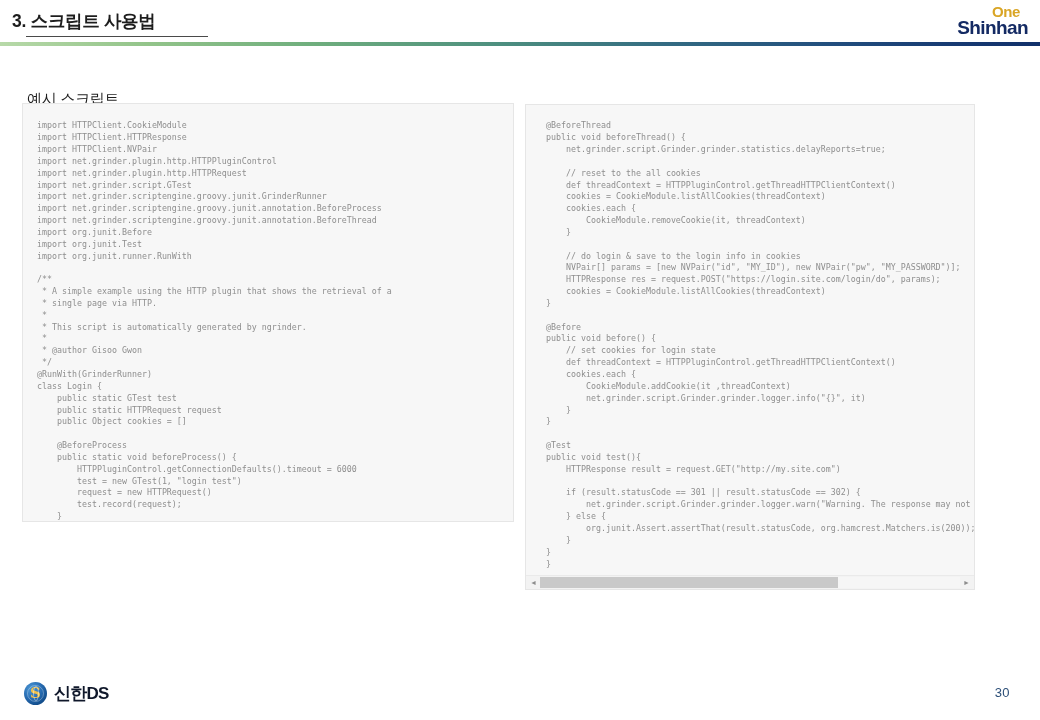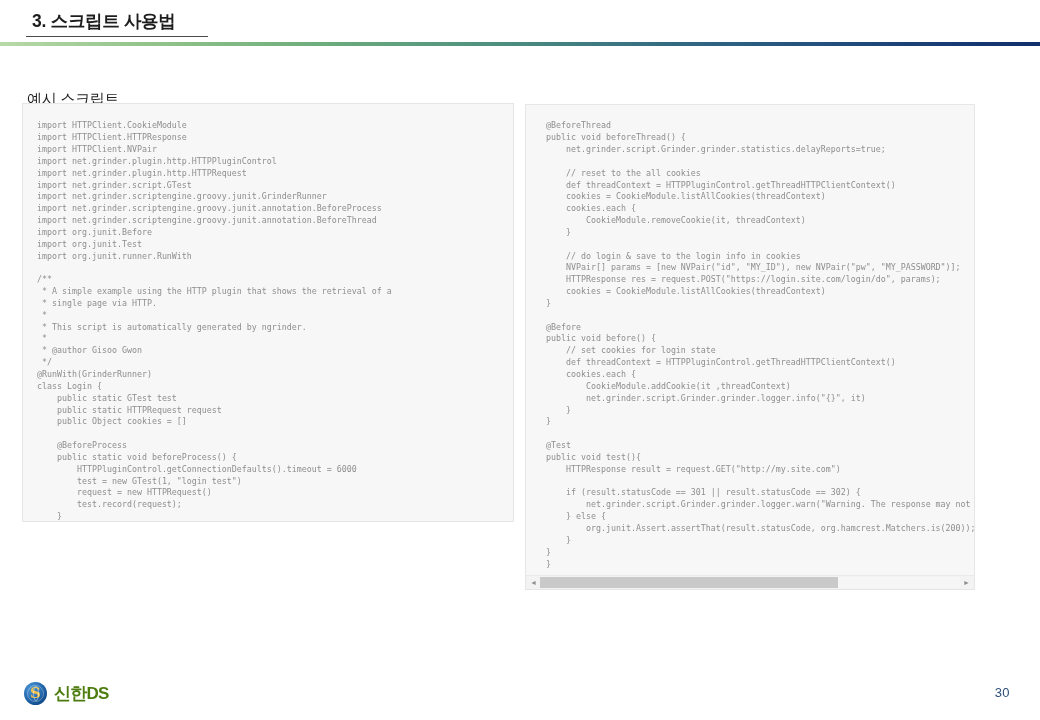--- a/index.html
+++ b/index.html
@@ -18,21 +18,21 @@
 
   
   .slide-header {
     position: absolute;
     left: 0; top: 0;
     width: 1040px;
     height: 46px;
   }
   .slide-title {
     position: absolute;
-    left: 32px;
+    left: 12px;
     top: 9px;
     font-size: 17.5px;
     font-weight: bold;
     letter-spacing: -0.3px;
     color: #1d1d1d;
     white-space: nowrap;
   }
   .title-underline {
     position: absolute;
     left: 26px;
@@ -225,40 +225,44 @@
     font-size: 15px;
     font-weight: bold;
     line-height: 15px;
     text-align: center;
     text-shadow: 0 0 1px rgba(0,0,0,0.25);
   }
   .footer-word {
     font-size: 17px;
     font-weight: bold;
     letter-spacing: -0.8px;
-    color: #4d7c0f;
+    color: #0f172a;
     white-space: nowrap;
   }
   .page-number {
     position: absolute;
     right: 30px;
     bottom: 20px;
     font-size: 13px;
     color: #2d4f78;
     letter-spacing: 0.4px;
   }
 </style>
 </head>
 <body>
 
 <div class="slide-header">
   <div class="slide-title">3. 스크립트 사용법</div>
   <div class="title-underline"></div>
   <div class="header-rule"></div>
 
+  <div class="one-shinhan">
+    <span class="os-one">One</span>
+    <span class="os-shinhan">Shinhan</span>
+  </div>
 </div>
 
 <div class="subtitle">예시 스크립트</div>
 
 <div class="code-panel code-panel-left">
   <pre class="code-body">import HTTPClient.CookieModule
 import HTTPClient.HTTPResponse
 import HTTPClient.NVPair
 import net.grinder.plugin.http.HTTPPluginControl
 import net.grinder.plugin.http.HTTPRequest

